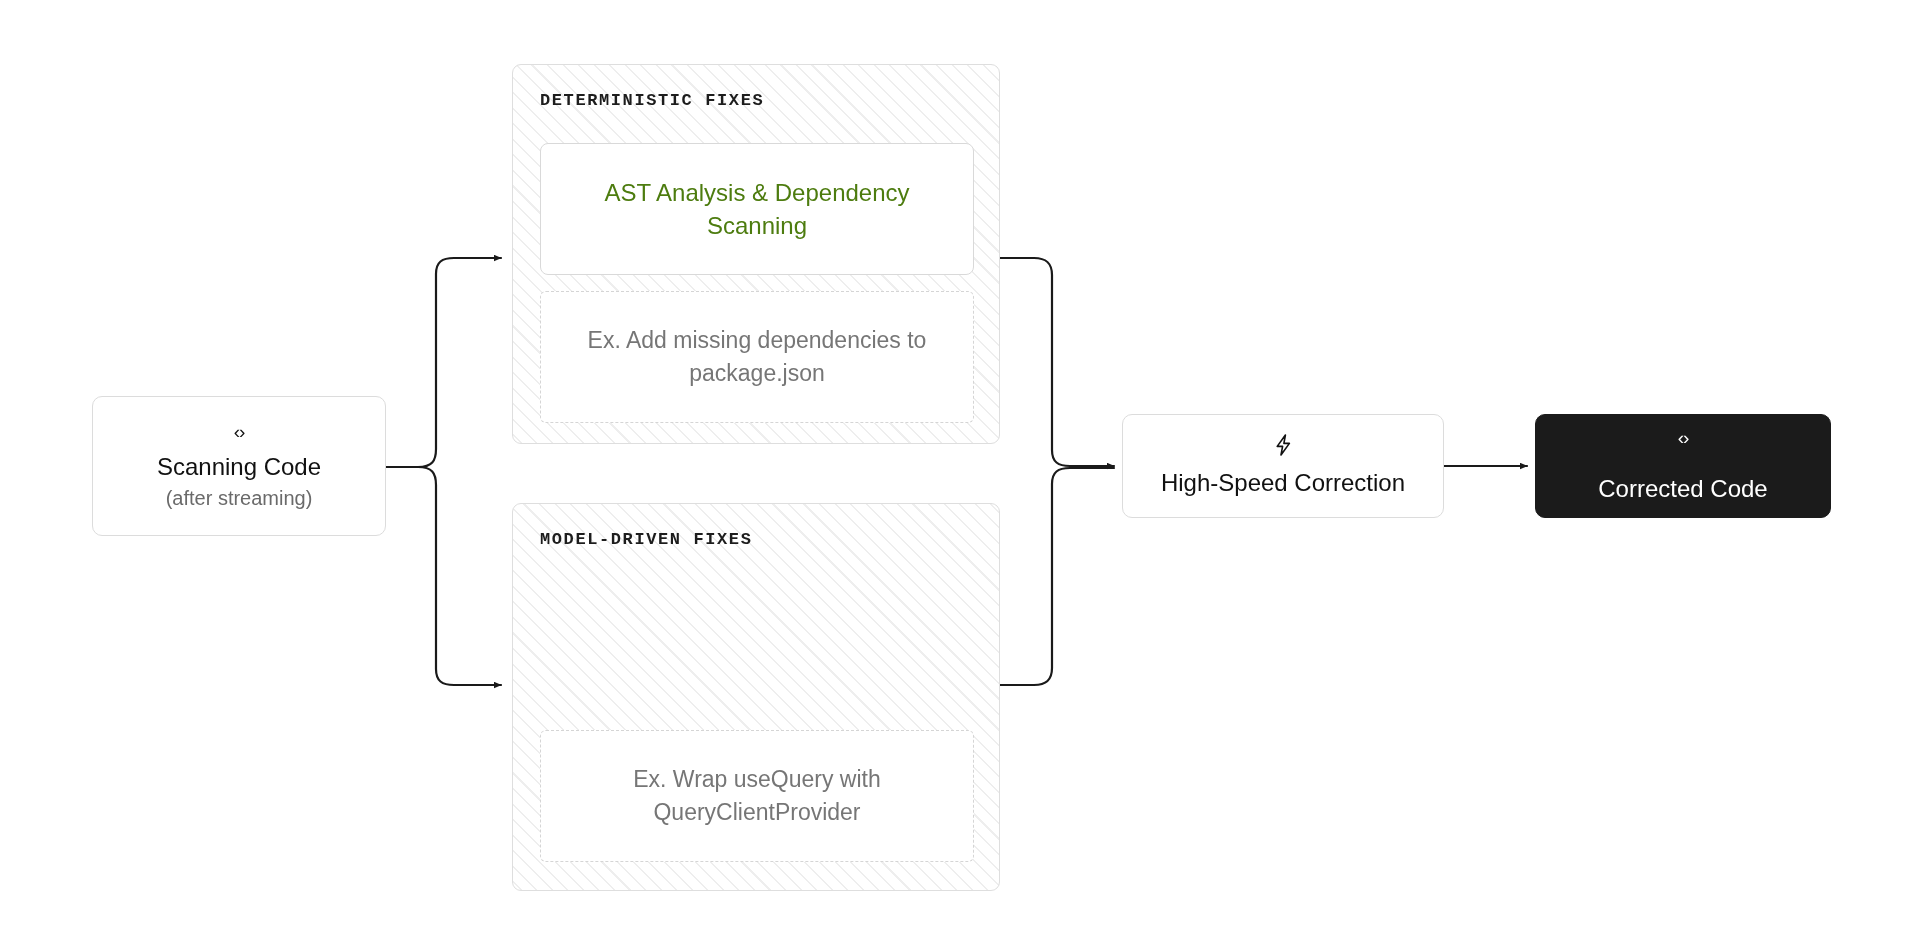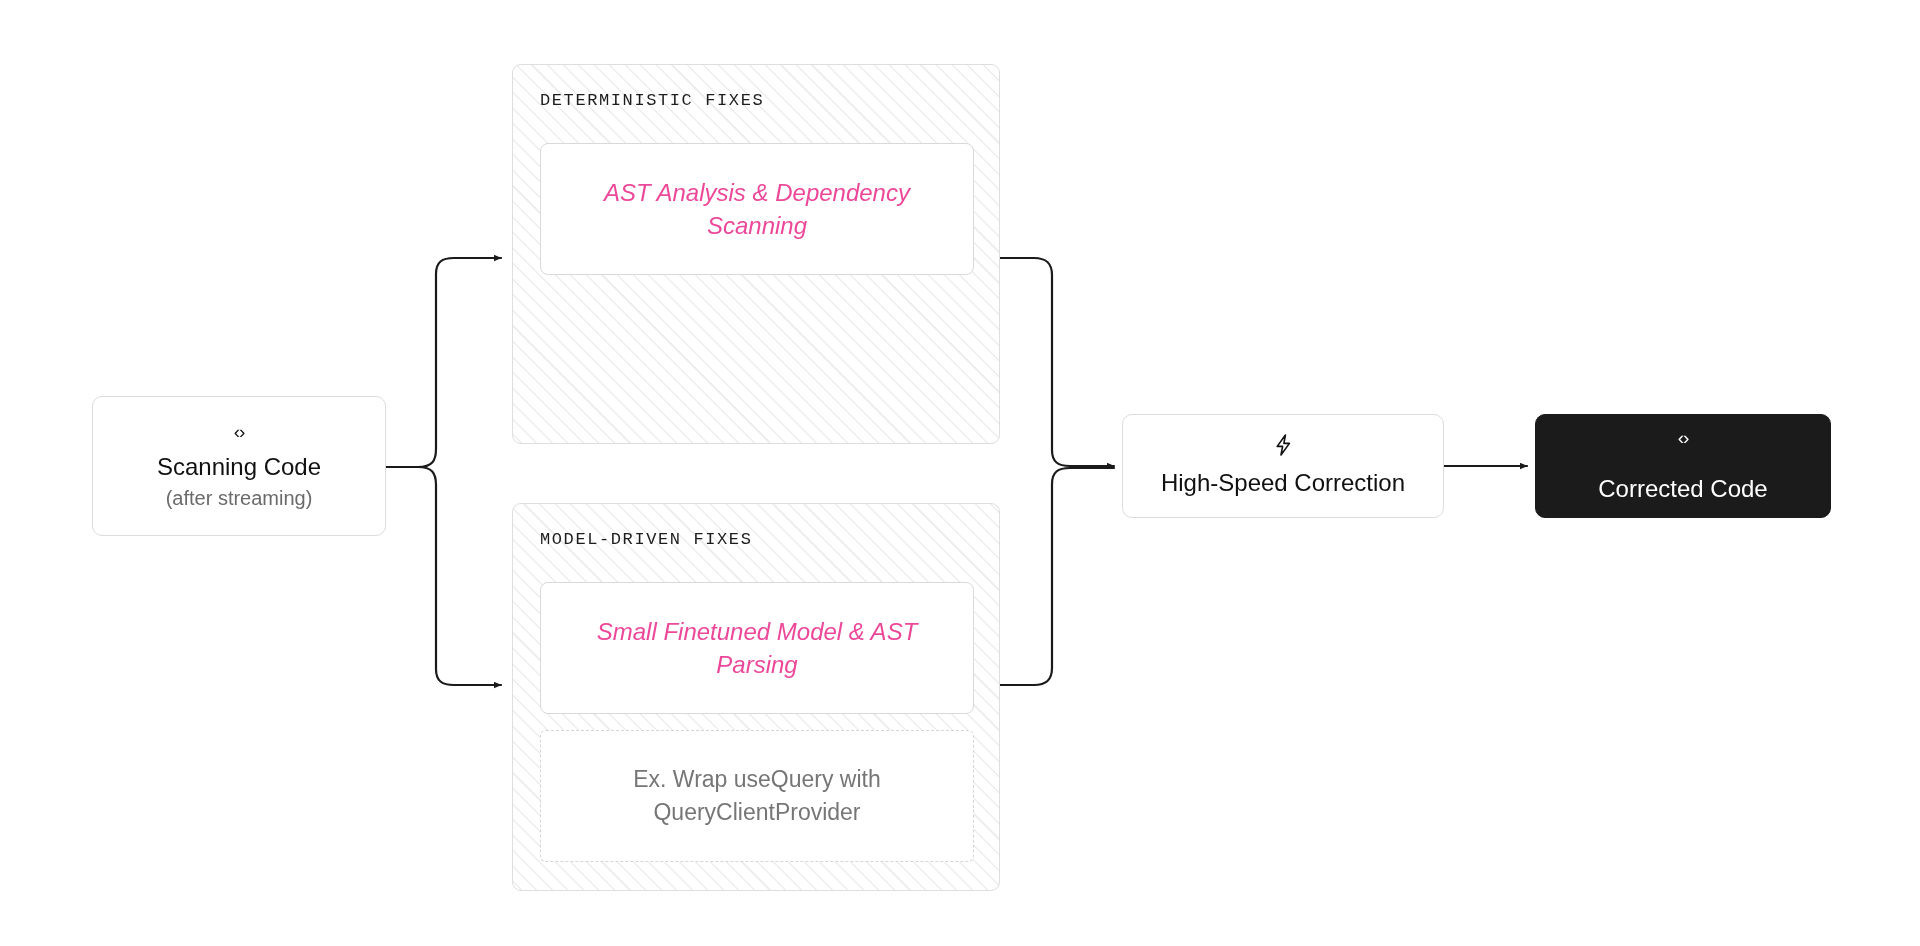--- a/index.html
+++ b/index.html
@@ -128,21 +128,21 @@
     height: 388px;
   }
   .group-label {
     position: absolute;
     left: 27px;
     top: 26px;
     font-family: "Liberation Mono", "DejaVu Sans Mono", monospace;
     font-size: 17px;
     letter-spacing: 1.6px;
     color: #1d1d1d;
-    font-weight: 400;
+    font-weight: 700;
     white-space: nowrap;
   }
   .group-card {
     position: absolute;
     box-sizing: border-box;
     left: 27px;
     width: 434px;
     background: #ffffff;
     display: flex;
     align-items: center;
@@ -157,23 +157,22 @@
   }
   .card-dashed {
     top: 226px;
     height: 132px;
     border: 1px dashed #d5d5d5;
     border-radius: 6px;
   }
   .card-solid .card-text {
     font-size: 24px;
     line-height: 1.38;
-    color: #ec4899;
+    color: #4d7c0f;
     padding: 0 18px;
-    font-style: italic;
   }
   .card-dashed .card-text {
     font-size: 23px;
     line-height: 1.45;
     color: #767676;
     padding: 0 22px;
   }
 </style>
 </head>
 <body>
@@ -204,27 +203,27 @@
     <div class="node-icon">‹›</div>
     <div class="node-title">Scanning Code</div>
     <div class="node-sub">(after streaming)</div>
   </div>
 
   <div class="group" id="group-deterministic">
     <div class="group-label">DETERMINISTIC FIXES</div>
     <div class="group-card card-solid">
       <div class="card-text">AST Analysis &amp; Dependency Scanning</div>
     </div>
+    <div class="group-card card-dashed">
+      <div class="card-text">Ex. Add missing dependencies to package.json</div>
+    </div>
   </div>
 
   <div class="group" id="group-model">
     <div class="group-label">MODEL-DRIVEN FIXES</div>
-    <div class="group-card card-solid">
-      <div class="card-text">Small Finetuned Model &amp; AST Parsing</div>
-    </div>
     <div class="group-card card-dashed">
       <div class="card-text">Ex. Wrap useQuery with QueryClientProvider</div>
     </div>
   </div>
 
   <div class="node" id="node-highspeed">
     <div class="node-icon">
       <svg width="17" height="22" viewBox="0 0 17 22" xmlns="http://www.w3.org/2000/svg">
         <path d="M10.4 1 L2.2 12.4 L7.6 12.4 L6.0 21 L14.4 9.4 L8.9 9.4 Z" fill="none" stroke="#111111" stroke-width="1.6" stroke-linejoin="round" stroke-linecap="round"></path>
       </svg>

